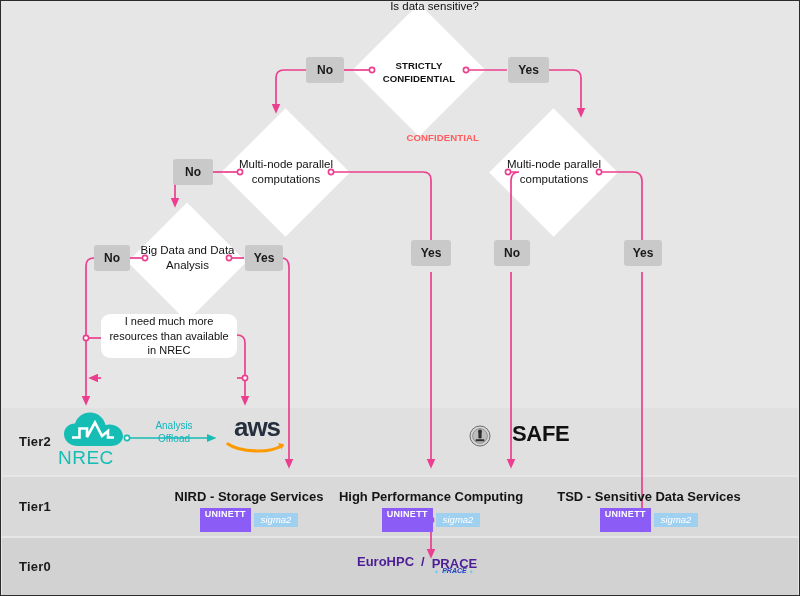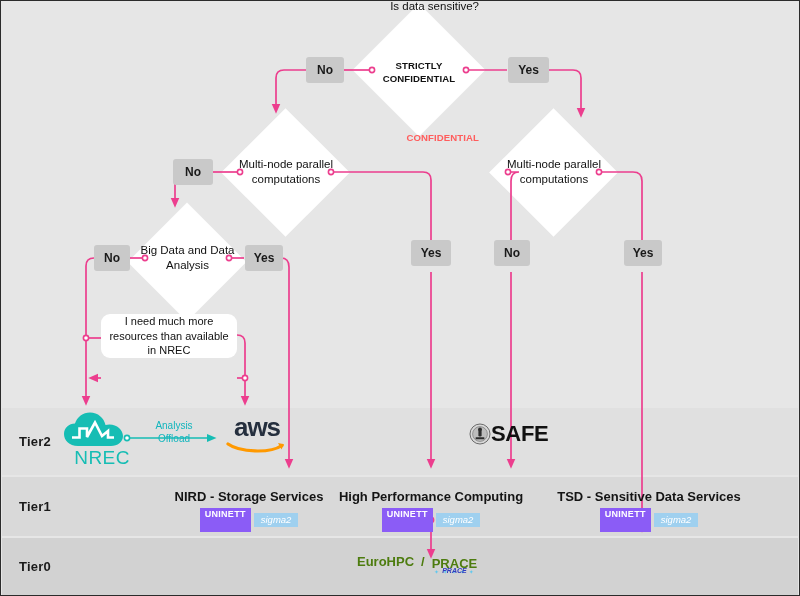--- a/index.html
+++ b/index.html
@@ -70,43 +70,43 @@
     padding:2px 5px 13px 5px;letter-spacing:.3px;line-height:1;
     display:inline-block;
   }
   .badge-sigma2{
     background:#9fd0ef;color:#ffffff;font-size:9.5px;
     padding:2px 7px;line-height:1;font-style:italic;
     display:inline-block;
   }
   
   #tier0-row{position:absolute;left:356px;top:553px;display:flex;align-items:flex-start;gap:7px;}
-  .t0-text{font-size:13px;font-weight:bold;color:#4d7c0f;}
+  .t0-text{font-size:13px;font-weight:bold;color:#4c1d95;}
   #prace-wrap{position:relative;}
   #prace-stars{
     position:absolute;left:50%;top:14px;transform:translateX(-50%);
     font-size:6px;color:#5fc8ef;letter-spacing:1px;white-space:nowrap;
   }
   #prace-mark{
     position:absolute;left:50%;top:13px;transform:translateX(-50%);
     font-size:7px;font-weight:bold;font-style:italic;color:#2f3bbf;white-space:nowrap;
   }
   
-  #nrec-logo{position:absolute;left:57px;top:409px;width:72px;height:58px;text-align:right;}
+  #nrec-logo{position:absolute;left:57px;top:409px;width:72px;height:58px;text-align:left;}
   #nrec-word{font-size:19px;color:#16bdb4;letter-spacing:.5px;margin-top:-3px;}
   
   #aws-logo{position:absolute;left:223px;top:415px;width:66px;height:46px;text-align:center;}
   #aws-word{font-size:26px;font-weight:bold;color:#252f3e;letter-spacing:-1px;line-height:.9;}
   
   #dyn-label{
     position:absolute;left:136px;top:419px;width:74px;
     text-align:center;font-size:10px;color:#12b5bd;line-height:1.25;
   }
   
-  #safe-logo{position:absolute;left:468px;top:420px;display:flex;align-items:center;gap:0;}
+  #safe-logo{position:absolute;left:468px;top:420px;display:flex;align-items:flex-end;gap:21px;}
   #safe-word{font-size:22px;font-weight:bold;color:#111;letter-spacing:-.3px;}
 </style>
 </head>
 <body>
 
 <div id="canvas">
 
   <div class="tier-band" id="tier2-band"></div>
   <div class="tier-band" id="tier1-band"></div>
   <div class="tier-band" id="tier0-band"></div>

